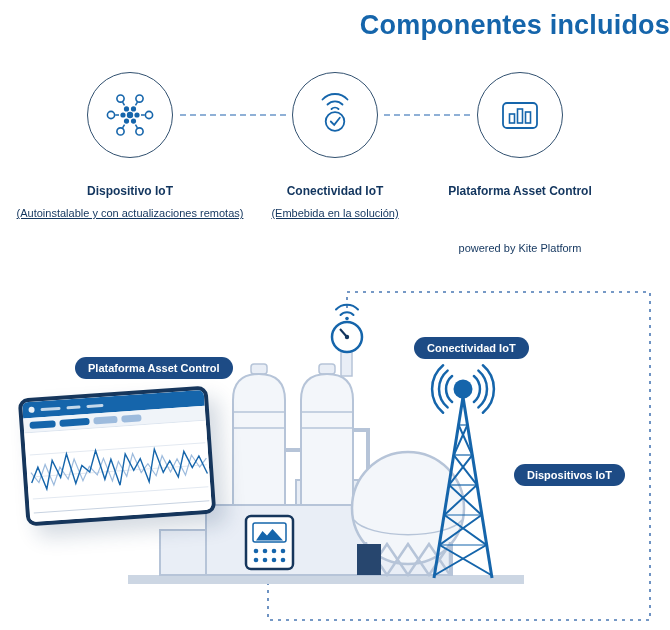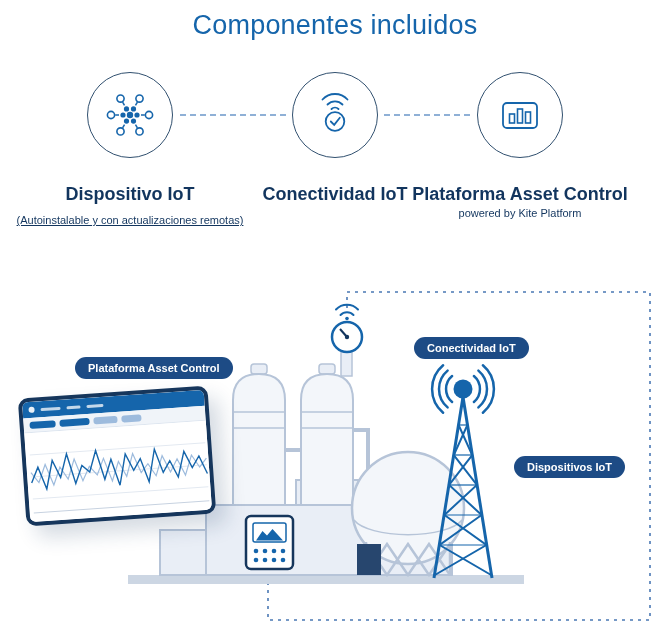--- a/index.html
+++ b/index.html
@@ -1,43 +1,43 @@
 <!DOCTYPE html>
 <html><head>
 <meta charset="utf-8">
 <style>
   * { margin:0; padding:0; box-sizing:border-box; }
   html,body { background:#fff; }
   body { font-family:"Liberation Sans", sans-serif; }
   .page { position:relative; width:670px; height:630px; background:#fff; overflow:hidden; }
 
-  .title { position:absolute; top:10px; left:0; width:100%; text-align:center;
-           font-size:27px; font-weight:normal; color:#1565ab; letter-spacing:.2px; }
+  .title { position:absolute; top:10px; left:0; width:100%; text-align:right;
+           font-size:27px; font-weight:bold; color:#1565ab; letter-spacing:.2px; }
 
   .comp { position:absolute; top:72px; transform:translateX(-50%);
           display:flex; flex-direction:column; align-items:center; text-align:center; }
   .comp-circle { width:86px; height:86px; border:1.5px solid #31506f; border-radius:50%;
                  display:flex; align-items:center; justify-content:center; background:#fff; }
-  .comp-title { margin-top:26px; font-size:18px; font-weight:bold; color:#12355e; }
+  .comp-title { margin-top:26px; font-size:12px; font-weight:bold; color:#12355e; }
   .comp-sub  { margin-top:7px; font-size:11px; color:#12355e; line-height:1.55;text-decoration:underline; }
-  .comp-sub2 { font-size:11px; color:#12355e; line-height:1.55; }
+  .comp-sub2 { font-size:11px; color:#12355e; line-height:1.55;margin-top:42px; }
   .w1 { width:232px; } .w2 { width:200px; } .w3 { width:240px; }
 
   .connector { position:absolute; top:114px; height:0; border-top:2px dashed #8fb0d6; }
   .connector.c1 { left:180px; width:106px; }
   .connector.c2 { left:384px; width:86px; }
 
   .diagram { position:absolute; top:280px; left:0; width:670px; height:350px; }
   .factory { position:absolute; top:0; left:0; }
 
   .pill { position:absolute; background:#1d4b85; color:#fff; font-size:11px; font-weight:bold;
           padding:5px 13px; border-radius:14px; white-space:nowrap; z-index:6; }
   .pill-plataforma { left:75px;  top:77px; }
   .pill-conectividad { left:414px; top:57px; }
-  .pill-dispositivos { left:514px; top:176px; }
+  .pill-dispositivos { left:514px; top:184px; }
 
   .tablet { position:absolute; left:22px; top:112px; width:190px; height:128px;
             background:#fff; border:4px solid #16365c; border-radius:10px;
             transform:rotate(-4deg); box-shadow:10px 12px 20px rgba(23,54,93,.18);
             z-index:5; overflow:hidden; }
   .t-header { height:16px; background:#1565ab; display:flex; align-items:center; gap:6px; padding:0 6px; }
   .t-logo { width:6px; height:6px; border-radius:50%; background:#fff; opacity:.9; }
   .t-seg { height:3px; border-radius:2px; background:#fff; opacity:.75; }
   .t-toolbar { height:15px; background:#f0f4f9; border-bottom:1px solid #dde5ef;
                display:flex; align-items:center; gap:4px; padding:0 6px; }
@@ -95,20 +95,21 @@
         <g fill="none" stroke="#1565ab" stroke-width="1.8" stroke-linecap="round">
           <path d="M22.5,20 A5 5 0 0 1 29.5,20"></path>
           <path d="M18.5,15.5 A10.5 10.5 0 0 1 33.5,15.5"></path>
           <path d="M13.5,10.5 A17 17 0 0 1 38.5,10.5"></path>
           <circle cx="26" cy="32.5" r="9.3"></circle>
           <path d="M21.8,32.5 L25.2,35.8 L30.8,28.8"></path>
         </g>
       </svg>
     </div>
     <div class="comp-title">Conectividad IoT</div>
+    <div class="comp-sub">(Embebida en la solución)</div>
   </div>
 
   <div class="comp w3" style="left:520px">
     <div class="comp-circle">
       <svg width="52" height="52" viewBox="0 0 52 52">
         <g fill="none" stroke="#1565ab" stroke-width="1.8">
           <rect x="9" y="14" width="34" height="25" rx="4"></rect>
         </g>
         <g fill="none" stroke="#1565ab" stroke-width="1.6">
           <rect x="15.5" y="25" width="5" height="9"></rect>

